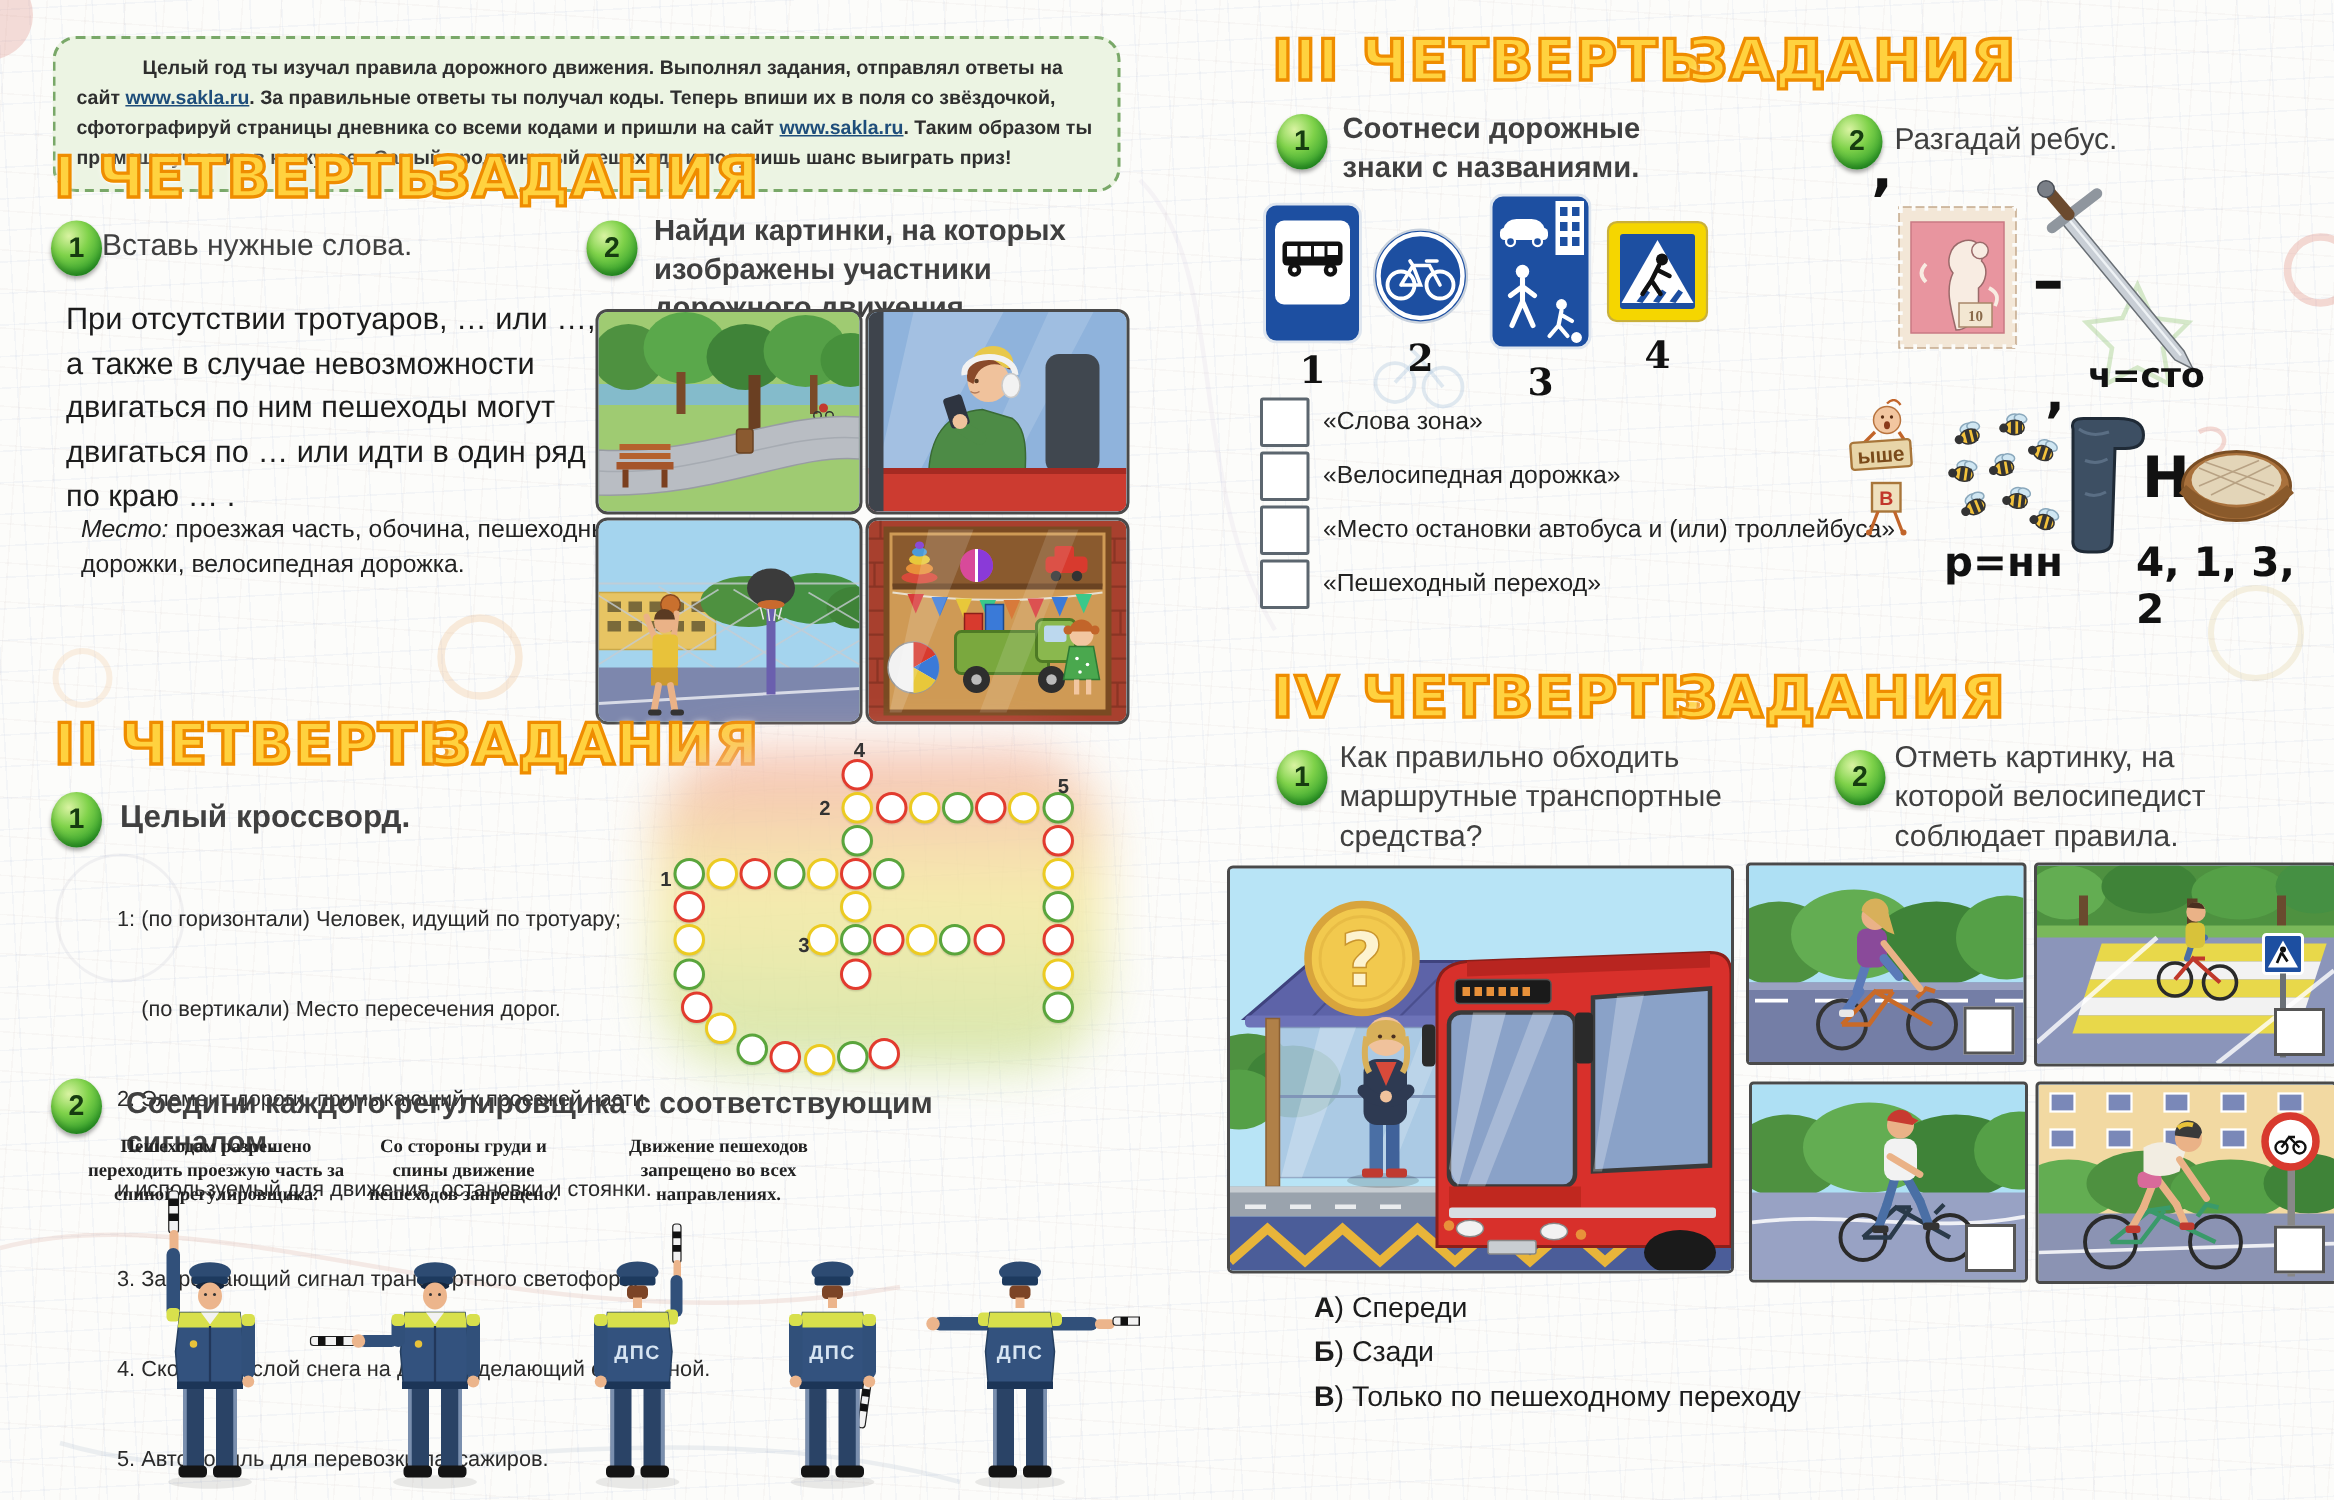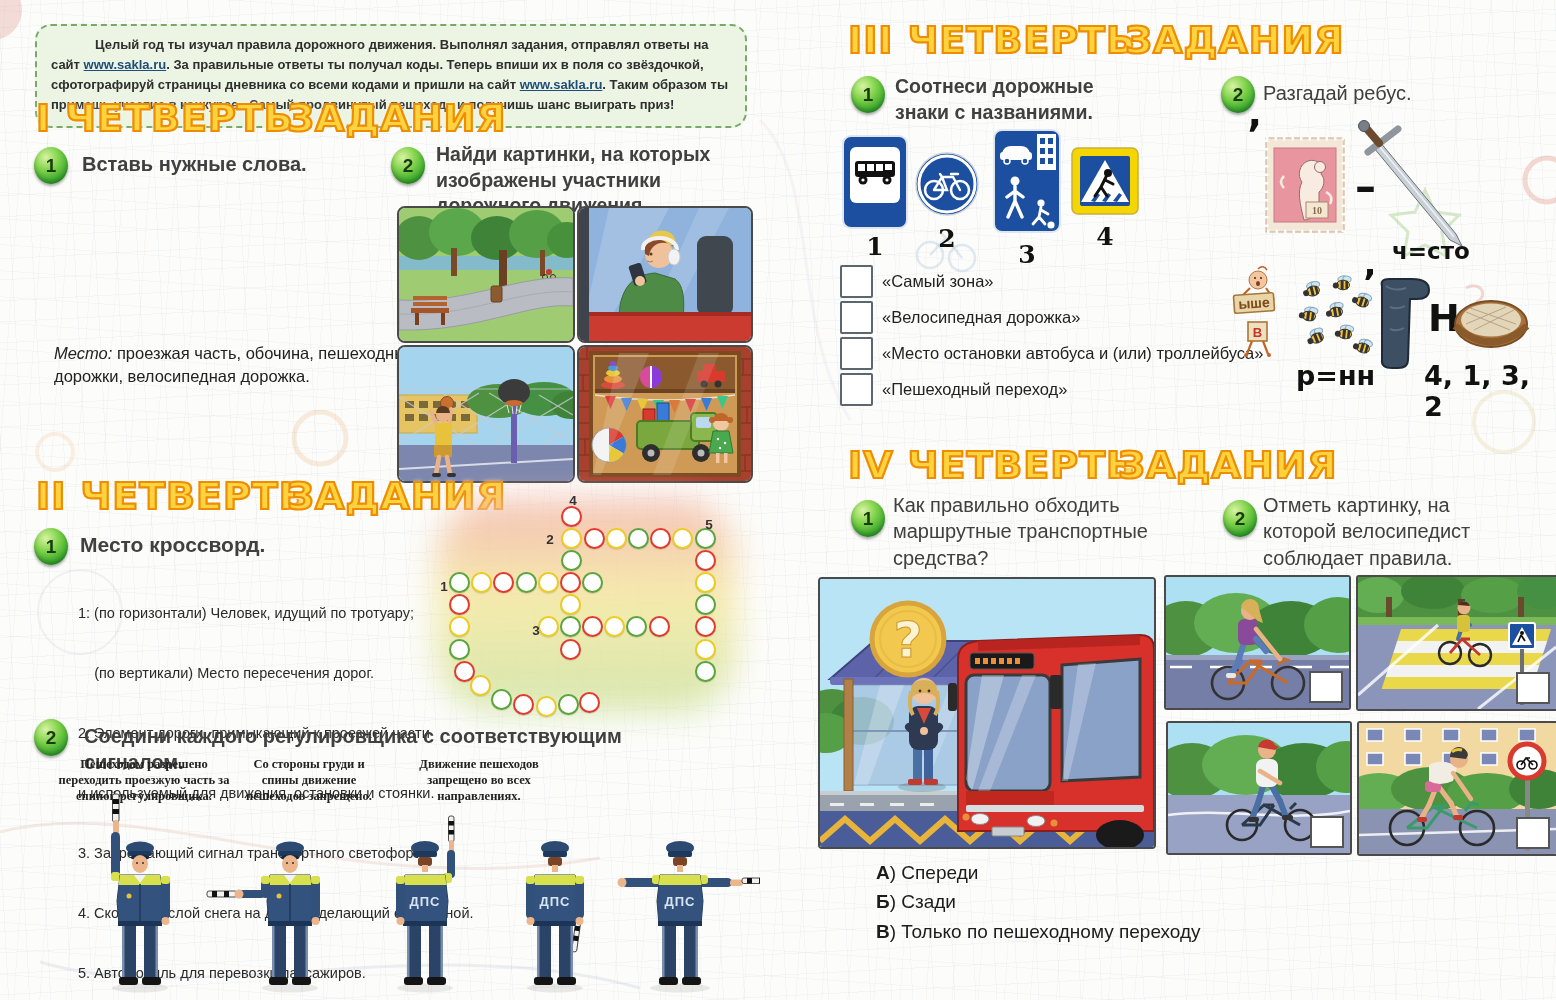--- a/index.html
+++ b/index.html
@@ -95,22 +95,23 @@
     <circle cx="1547" cy="180" r="22" fill="none" stroke="#d86a5a" stroke-width="5" opacity="0.25"></circle>
     <path d="M1090,640 l14,30 32,4 -23,22 6,32 -29,-15 -29,15 6,-32 -23,-22 32,-4 Z" fill="none" stroke="#b8c8e8" stroke-width="3" opacity="0.25"></path>
   </svg>
 
   <div class="abs intro"><span>Целый год ты изучал правила дорожного движения. Выполнял задания, отправлял ответы на сайт </span><a class="lnk">www.sakla.ru</a><span>. За правильные ответы ты получал коды. Теперь впиши их в поля со звёздочкой, сфотографируй страницы дневника со всеми кодами и пришли на сайт </span><a class="lnk">www.sakla.ru</a><span>. Таким образом ты примешь участие в конкурсе «Самый продвинутый пешеход» и получишь шанс выиграть приз!</span></div>
 
   <div class="hq" style="left:36px;top:96px;">I ЧЕТВЕРТЬ</div>
   <div class="hq" style="left:287px;top:96px;">ЗАДАНИЯ</div>
 
   <div class="badge" style="left:34px;top:147px;">1</div>
-  <div class="ttl ttl-reg" style="left:82px;top:151px;width:320px;font-weight:bold;">Вставь нужные слова.</div>
-
+  <div class="ttl ttl-reg" style="left:68px;top:151px;width:320px;">Вставь нужные слова.</div>
+
+  <div class="para">При отсутствии тротуаров, … или …, а также в случае невозможности двигаться по ним пешеходы могут двигаться по … или идти в один ряд по краю … .</div>
   <div class="words"><i>Место:</i><span> проезжая часть, обочина, пешеходные дорожки, велосипедная дорожка.</span></div>
 
   <div class="badge" style="left:391px;top:147px;">2</div>
   <div class="ttl" style="left:436px;top:142px;width:310px;">Найди картинки, на которых изображены участники дорожного движения.</div>
 
   <div class="scene" style="left:397px;top:206px;width:174px;height:133px;">
     <svg width="174" height="133">
       <rect width="174" height="133" fill="#9fcb72"></rect>
       <rect y="48" width="174" height="14" fill="#7fb8da" opacity="0.85"></rect>
       <ellipse cx="20" cy="30" rx="24" ry="22" fill="#4e9140"></ellipse>
@@ -271,21 +272,21 @@
         <rect x="145" y="106" width="3.5" height="10" fill="#f2c6a0"></rect>
       <path d="M40,6 L70,6 L22,128 L14,128 Z" fill="#fff" opacity="0.15"></path>
       <path d="M120,6 L140,6 L92,128 L74,128 Z" fill="#fff" opacity="0.12"></path>
     </svg>
   </div>
 
   <div class="hq" style="left:36px;top:474px;">II ЧЕТВЕРТЬ</div>
   <div class="hq" style="left:287px;top:474px;">ЗАДАНИЯ</div>
 
   <div class="badge" style="left:34px;top:528px;">1</div>
-  <div class="ttl" style="left:80px;top:531px;font-size:21px;">Место кроссворд.</div>
+  <div class="ttl" style="left:80px;top:531px;font-size:21px;">Целый кроссворд.</div>
 
   <div class="clues">
     <div>1: (по горизонтали) Человек, идущий по тротуару;</div>
     <div>    (по вертикали) Место пересечения дорог.</div>
     <div>2. Элемент дороги, примыкающий к проезжей части</div>
     <div>и используемый для движения, остановки и стоянки.</div>
     <div>3. Запрещающий сигнал транспортного светофора.</div>
     <div>4. Скользкий слой снега на дороге, делающий её опасной.</div>
     <div>5. Автомобиль для перевозки пассажиров.</div>
   </div>
@@ -562,21 +563,21 @@
         <path d="M31,54 l6,-8 3,2 -5,7 Z"></path>
         <path d="M42,54 l6,-8 3,2 -5,7 Z"></path>
     </g>
     <circle cx="37" cy="26" r="4" fill="#111"></circle>
     <path d="M35,30 L30,40 M30,40 L24,49 M30,40 L36,49 M34,33 L42,37" stroke="#111" stroke-width="3" fill="none" stroke-linecap="round"></path>
   </svg>
   <div class="sign-num" style="left:1071px;top:222px;width:68px;">4</div>
 
   <div class="opt-row" style="top:265px;">
     <div class="opt-box"></div>
-    <div class="opt-label">«Самый зона»</div>
+    <div class="opt-label">«Слова зона»</div>
   </div>
   <div class="opt-row" style="top:337px;">
     <div class="opt-box"></div>
     <div class="opt-label">«Место остановки автобуса и (или) троллейбуса»</div>
   </div>
   <div class="opt-row" style="top:301px;">
     <div class="opt-box"></div>
     <div class="opt-label">«Велосипедная дорожка»</div>
   </div>
   <div class="opt-row" style="top:373px;">

